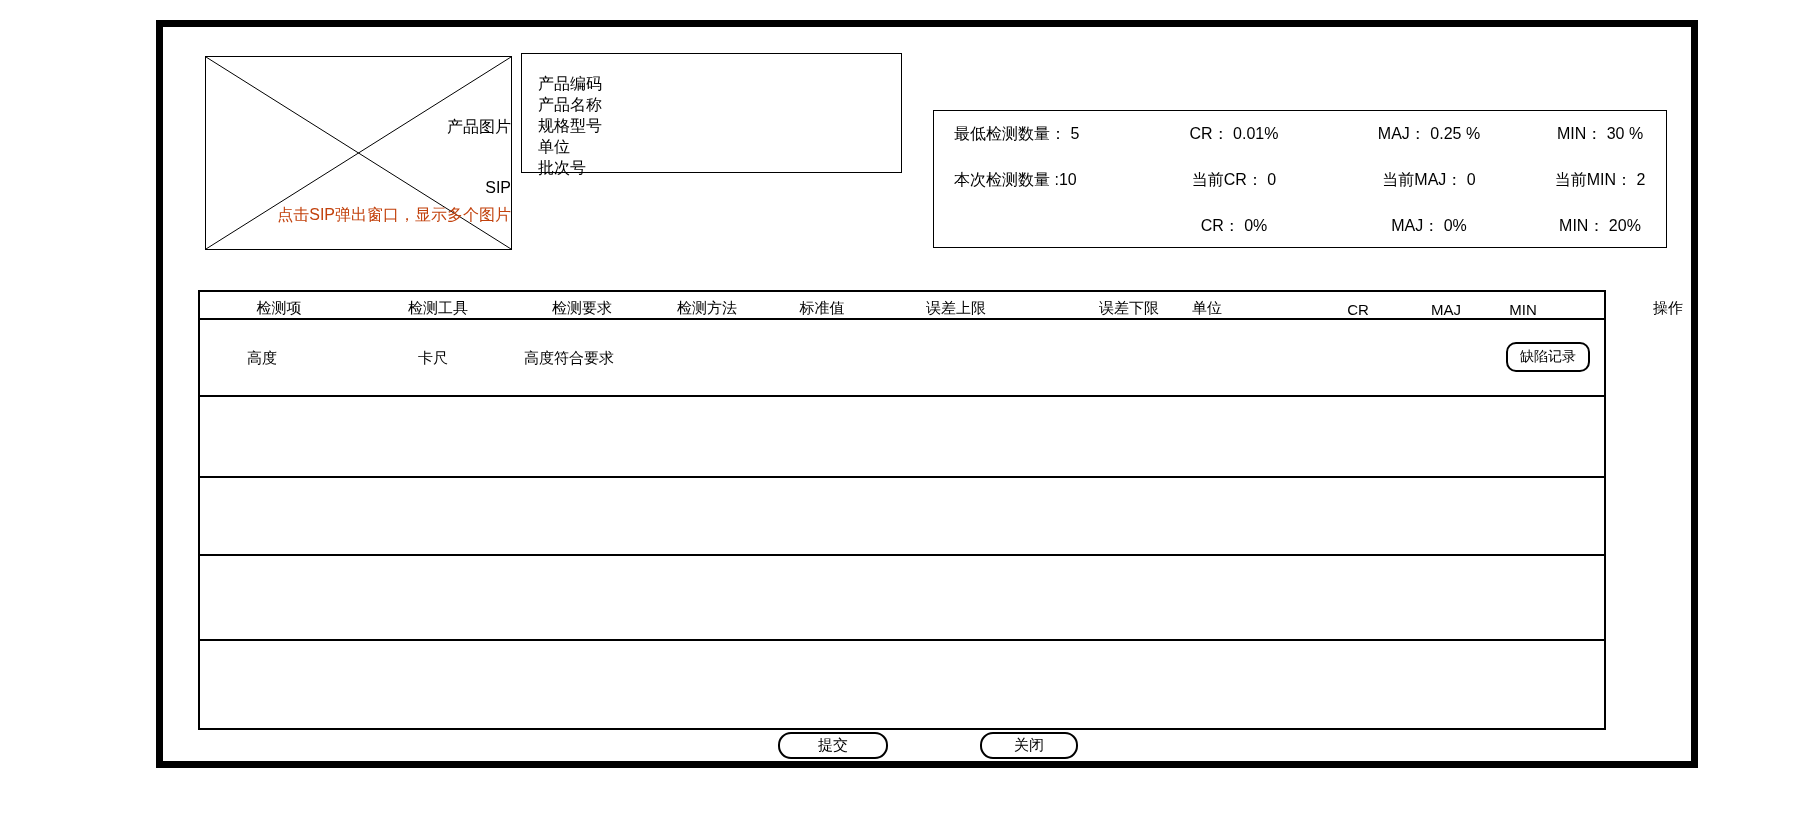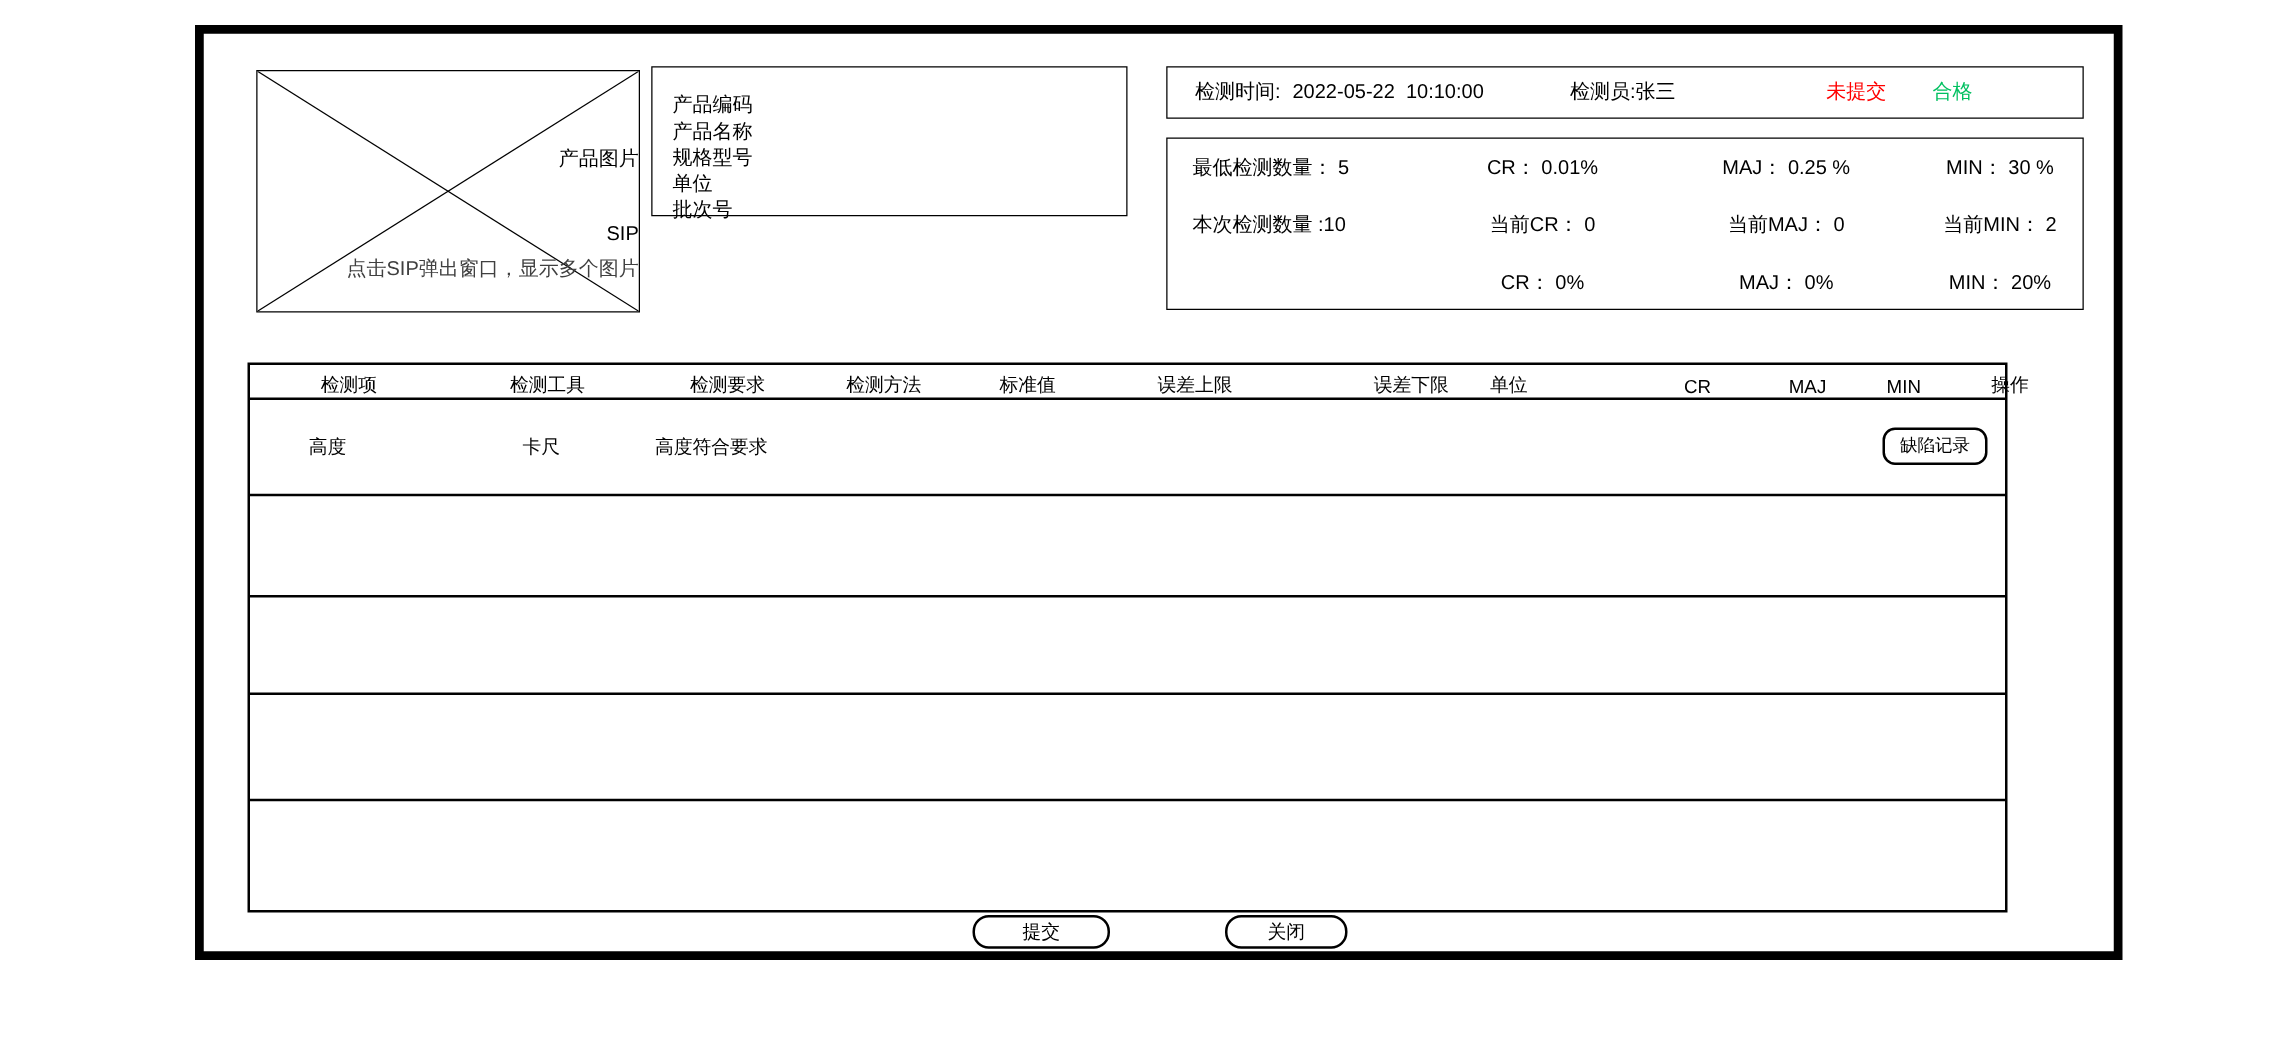--- a/index.html
+++ b/index.html
@@ -15,21 +15,21 @@
   .image-box {
     position: absolute; left: 42px; top: 29px; width: 307px; height: 194px;
     border: 1px solid #000;
   }
   .image-box svg { position: absolute; left: 0; top: 0; width: 100%; height: 100%; }
   .image-box .caption {
     position: absolute; width: 100%; text-align: right; font-size: 16px; background: transparent;
   }
   .cap-title { top: 60px; }
   .cap-sip   { top: 122px; font-size: 16px; }
-  .cap-note  { top: 148px; color: #404040; font-size: 15px; }
+  .cap-note  { top: 148px; color: #c2410c; font-size: 15px; }
 
   
   .info-box {
     position: absolute; left: 358px; top: 26px; width: 381px; height: 120px;
     border: 1px solid #000; display: flex; flex-direction: column;
     justify-content: space-between; padding: 20px 0 16px 16px; font-size: 16px;
   }
 
   
   .time-bar {
@@ -82,21 +82,21 @@
     border-radius: 13px; font-size: 15px; font-family: inherit; cursor: pointer;
     display: flex; align-items: center; justify-content: center;
   }
   .submit-btn { left: 615px; top: 705px; width: 110px; }
   .close-btn  { left: 817px; top: 705px; width: 98px; }
 
   
   .hc-0  { left: 79px; }   .hc-1  { left: 238px; }  .hc-2  { left: 382px; }
   .hc-3  { left: 507px; }  .hc-4  { left: 622px; }  .hc-5  { left: 756px; }
   .hc-6  { left: 929px; }  .hc-7  { left: 1007px; } .hc-8  { left: 1158px; bottom: 4px; }
-  .hc-9  { left: 1246px; bottom: 4px; } .hc-10 { left: 1323px; bottom: 4px; } .hc-11 { left: 1408px; }
+  .hc-9  { left: 1246px; bottom: 4px; } .hc-10 { left: 1323px; bottom: 4px; } .hc-11 { left: 1468px; }
 
   .rc-item { left: 47px; }
   .rc-tool { left: 218px; }
   .rc-req  { left: 324px; }
 </style>
 </head>
 <body>
 
 <div class="frame">
 
@@ -111,27 +111,20 @@
   </div>
 
   <div class="info-box">
     <div>产品编码</div>
     <div>产品名称</div>
     <div>规格型号</div>
     <div>单位</div>
     <div>批次号</div>
   </div>
 
-  <div class="time-bar">
-    <span class="t-label">检测时间:</span>
-    <span class="t-value">2022-05-22  10:10:00</span>
-    <span class="t-inspector">检测员:张三</span>
-    <span class="t-unsubmitted">未提交</span>
-    <span class="t-result">合格</span>
-  </div>
 
   <div class="stats-box">
     <div class="cell left">最低检测数量： 5</div>
     <div class="cell">CR： 0.01%</div>
     <div class="cell">MAJ： 0.25 %</div>
     <div class="cell">MIN： 30 %</div>
 
     <div class="cell left">本次检测数量 :10</div>
     <div class="cell">当前CR： 0</div>
     <div class="cell">当前MAJ： 0</div>

